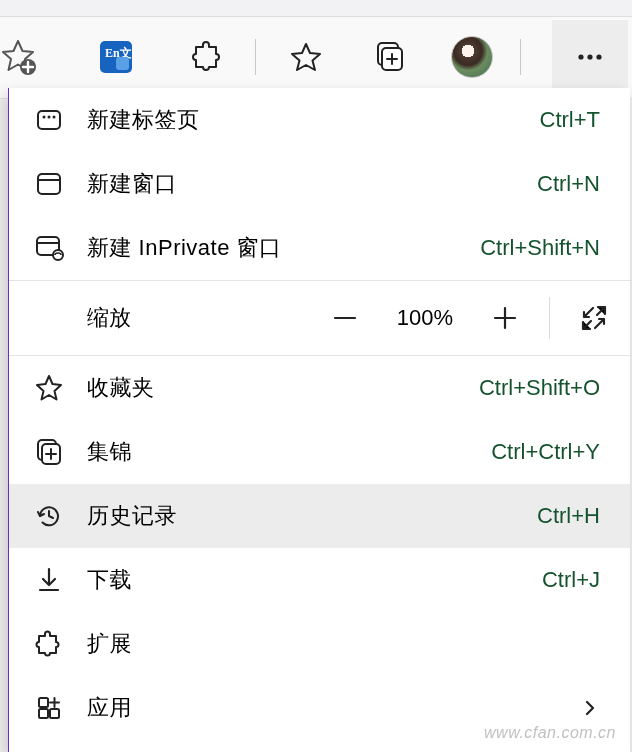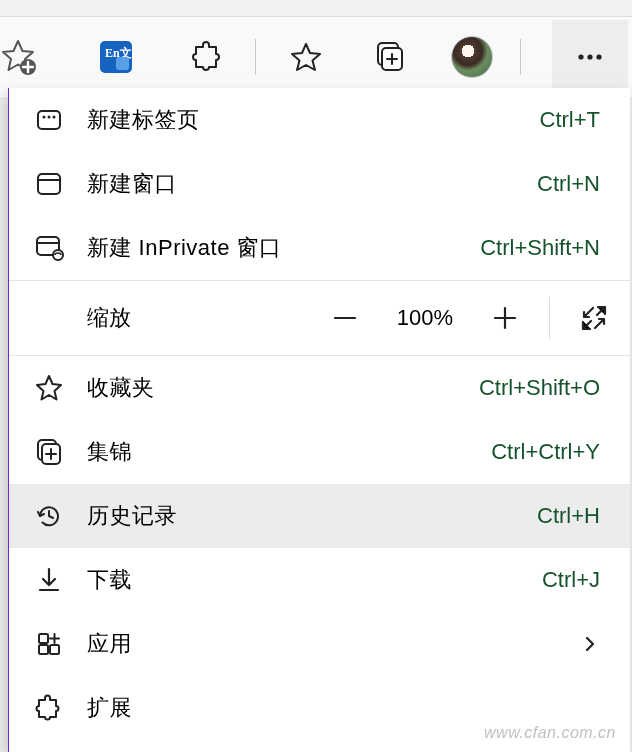--- a/index.html
+++ b/index.html
@@ -345,37 +345,37 @@
           <line x1="5" y1="24" x2="23" y2="24" stroke="#222" stroke-width="2.2" stroke-linecap="round"></line>
         </svg>
     </span>
     <span class="mi-label">下载</span>
     <span class="mi-accel">Ctrl+J</span>
   </div>
 
   <div class="menu-item">
     <span class="mi-icon">
       <svg width="28" height="28" viewBox="0 0 28 28">
+          <path d="M10 4 a2.5 2.5 0 1 1 5 0 v2 h6 v6 a2.5 2.5 0 1 1 0 5 v6 h-6 a2.5 2.5 0 1 1 -5 0 h-6 v-6 a2.5 2.5 0 1 1 0 -5 v-6 h6 z" fill="none" stroke="#222" stroke-width="2" stroke-linejoin="round"></path>
+        </svg>
+    </span>
+    <span class="mi-label">扩展</span>
+  </div>
+
+  <div class="menu-item">
+    <span class="mi-icon">
+      <svg width="28" height="28" viewBox="0 0 28 28">
           <rect x="4" y="4" width="9" height="9" rx="1.5" fill="none" stroke="#222" stroke-width="2"></rect>
           <rect x="15" y="15" width="9" height="9" rx="1.5" fill="none" stroke="#222" stroke-width="2"></rect>
           <rect x="4" y="15" width="9" height="9" rx="1.5" fill="none" stroke="#222" stroke-width="2"></rect>
           <path d="M19.5 4 v9 M15 8.5 h9" stroke="#222" stroke-width="2" stroke-linecap="round"></path>
         </svg>
     </span>
     <span class="mi-label">应用</span>
     <span class="mi-tail">
       <svg width="20" height="20" viewBox="0 0 20 20">
           <polyline points="7,4 13,10 7,16" fill="none" stroke="#222" stroke-width="2.2" stroke-linecap="round" stroke-linejoin="round"></polyline>
         </svg>
     </span>
   </div>
 
-  <div class="menu-item">
-    <span class="mi-icon">
-      <svg width="28" height="28" viewBox="0 0 28 28">
-          <path d="M10 4 a2.5 2.5 0 1 1 5 0 v2 h6 v6 a2.5 2.5 0 1 1 0 5 v6 h-6 a2.5 2.5 0 1 1 -5 0 h-6 v-6 a2.5 2.5 0 1 1 0 -5 v-6 h6 z" fill="none" stroke="#222" stroke-width="2" stroke-linejoin="round"></path>
-        </svg>
-    </span>
-    <span class="mi-label">扩展</span>
-  </div>
-
   <div class="watermark">www.cfan.com.cn</div>
 </div>
 
 </body></html>

